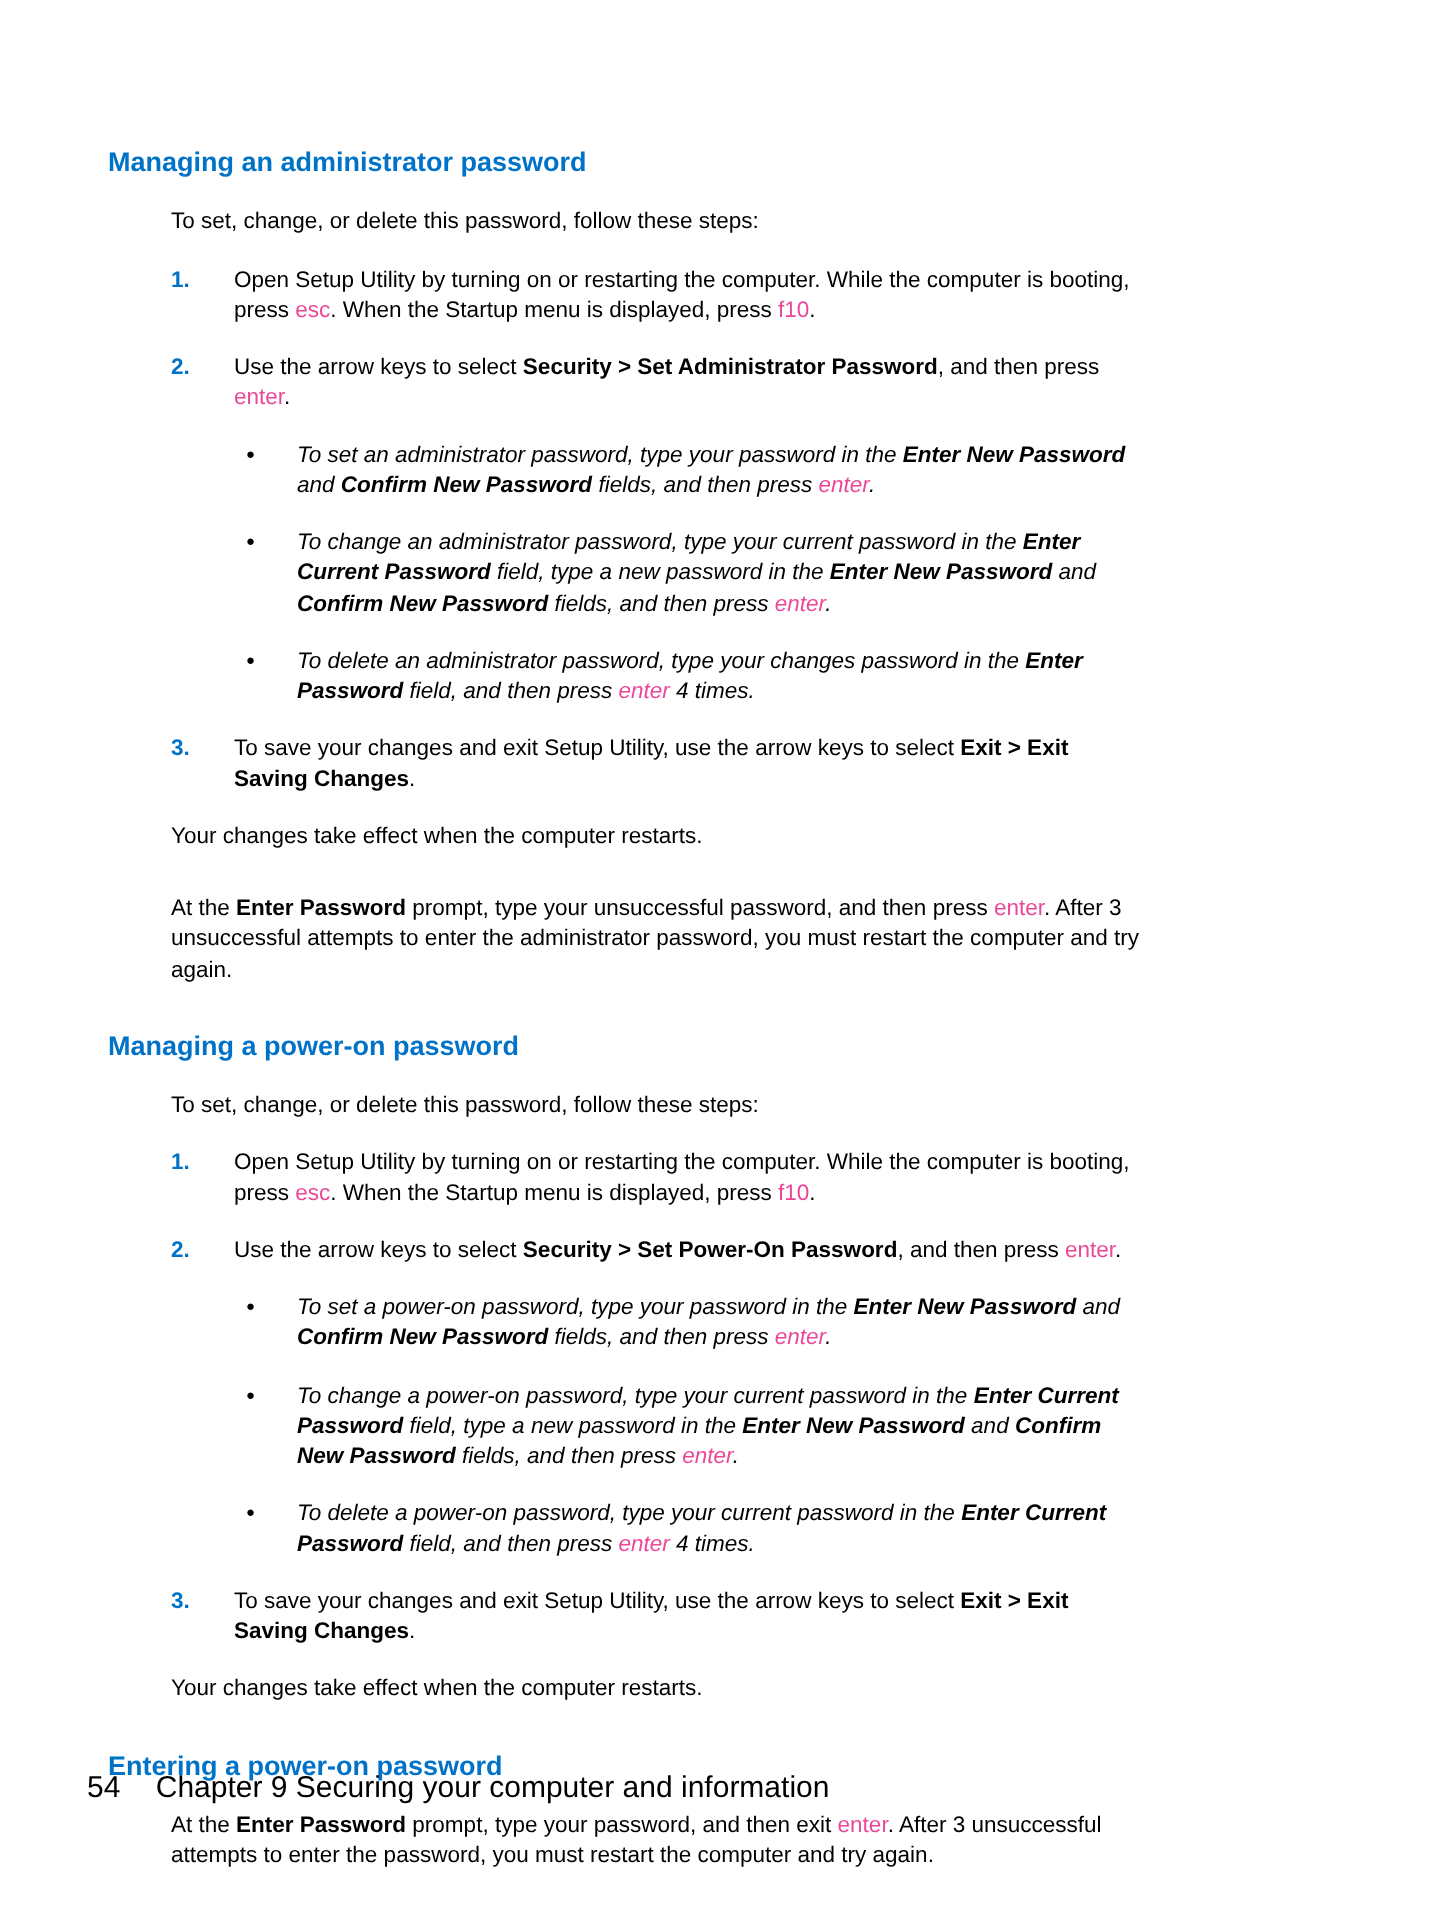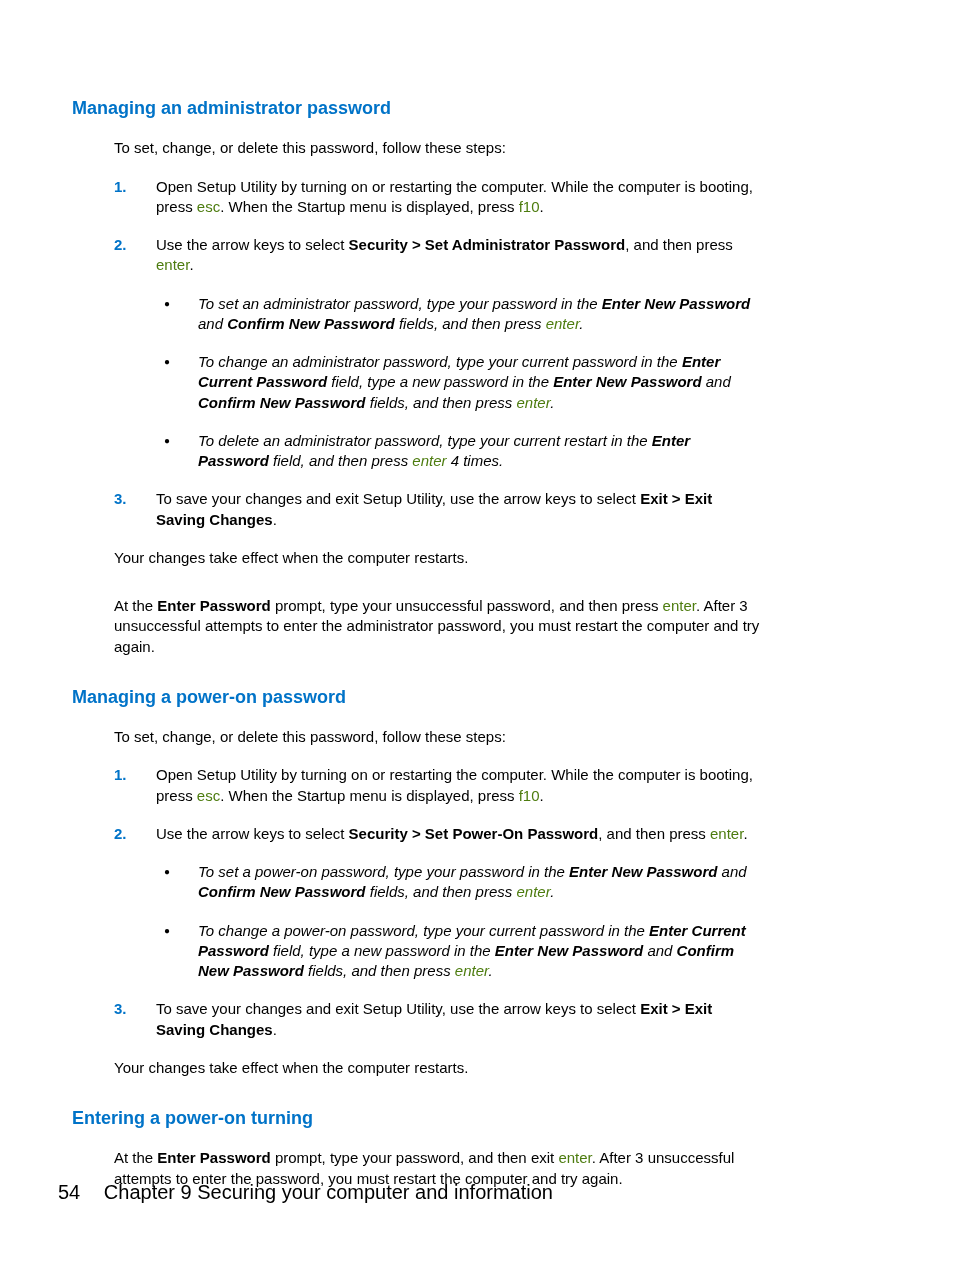--- a/index.html
+++ b/index.html
@@ -56,21 +56,21 @@
     font-style: italic;
   }
   ul.bullets > li::before {
     content: "●";
     position: absolute;
     left: 8px;
     top: 0;
     font-size: 10px;
     line-height: 20px;
   }
-  .link { color: #4d7c0f; }
+  .link { color: #ec4899; }
   b { font-weight: bold; }
   .footer {
     position: absolute;
     left: 58px;
     bottom: 64px;
     font-size: 20px;
   }
   .footer .pg { margin-right: 18px; }
 </style>
 </head>
@@ -97,21 +97,21 @@
           </span>
 
           <ul class="bullets">
             <li>
               <span>To set an administrator password, type your password in the </span><b>Enter New Password</b><span> and </span><b>Confirm New Password</b><span> fields, and then press </span><span class="link">enter</span><span>.</span>
             </li>
             <li>
               <span>To change an administrator password, type your current password in the </span><b>Enter Current Password</b><span> field, type a new password in the </span><b>Enter New Password</b><span> and </span><b>Confirm New Password</b><span> fields, and then press </span><span class="link">enter</span><span>.</span>
             </li>
             <li>
-              <span>To delete an administrator password, type your current restart in the </span><b>Enter Password</b><span> field, and then press </span><span class="link">enter</span><span> 4 times.</span>
+              <span>To delete an administrator password, type your changes password in the </span><b>Enter Password</b><span> field, and then press </span><span class="link">enter</span><span> 4 times.</span>
             </li>
           </ul>
         </li>
         <li>
           <span class="num">3.</span>
           <span>
             <span>To save your changes and exit Setup Utility, use the arrow keys to select </span><b>Exit &gt; Exit Saving Changes</b><span>.</span>
           </span>
         </li>
       </ol>
@@ -146,36 +146,39 @@
             <span>Use the arrow keys to select </span><b>Security &gt; Set Power-On Password</b><span>, and then press </span><span class="link">enter</span><span>.</span>
           </span>
 
           <ul class="bullets">
             <li>
               <span>To set a power-on password, type your password in the </span><b>Enter New Password</b><span> and </span><b>Confirm New Password</b><span> fields, and then press </span><span class="link">enter</span><span>.</span>
             </li>
             <li>
               <span>To change a power-on password, type your current password in the </span><b>Enter Current Password</b><span> field, type a new password in the </span><b>Enter New Password</b><span> and </span><b>Confirm New Password</b><span> fields, and then press </span><span class="link">enter</span><span>.</span>
             </li>
+            <li>
+              <span>To delete a power-on password, type your current password in the </span><b>Enter Current Password</b><span> field, and then press </span><span class="link">enter</span><span> 4 times.</span>
+            </li>
           </ul>
         </li>
         <li>
           <span class="num">3.</span>
           <span>
             <span>To save your changes and exit Setup Utility, use the arrow keys to select </span><b>Exit &gt; Exit Saving Changes</b><span>.</span>
           </span>
         </li>
       </ol>
 
       <p class="para">Your changes take effect when the computer restarts.</p>
     </div>
   </div>
 
   <div class="section2">
-    <h3 class="heading">Entering a power-on turning</h3>
+    <h3 class="heading">Entering a power-on password</h3>
     <div class="body-block">
       <p class="para">
         <span>At the </span><b>Enter Password</b><span> prompt, type your password, and then exit </span><span class="link">enter</span><span>. After 3 unsuccessful attempts to enter the password, you must restart the computer and try again.</span>
       </p>
     </div>
   </div>
 
   <div class="footer">
     <span class="pg">54</span>
     <span>Chapter 9   Securing your computer and information</span>

